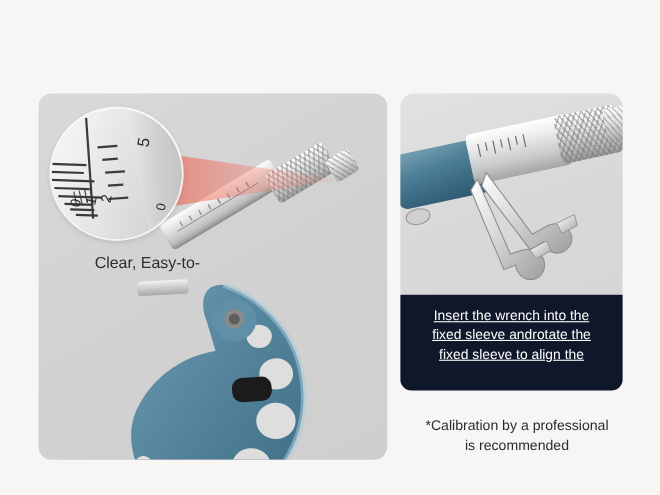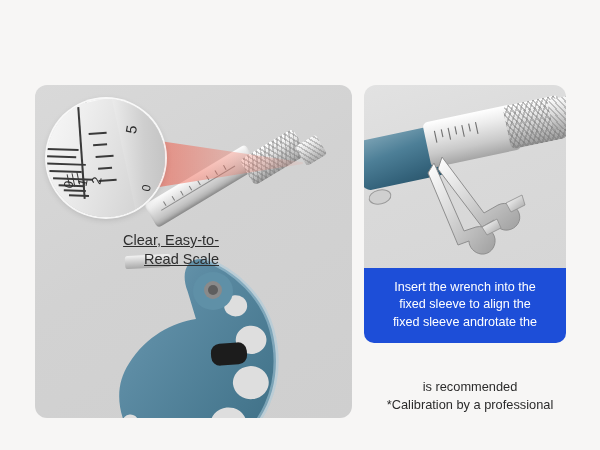--- a/index.html
+++ b/index.html
@@ -116,22 +116,22 @@
   .frame-svg{position:absolute;left:0;top:0;width:317px;height:333px;}
 
   .frame-label{
     position:absolute;left:174px;top:333px;width:36px;height:22px;
     background:#1c1c1c;border-radius:9px;transform:rotate(-4deg);
   }
 
   
   .caption{
     position:absolute;left:14px;top:146px;width:170px;
-    text-align:right;color:#2e2e2e;
-    font-size:14.5px;line-height:19px;text-decoration:underline;
+    text-align:center;color:#2e2e2e;
+    font-size:14.5px;line-height:19px;
   }
 
   
   .rp{position:absolute;left:0;top:0;width:202px;height:183px;}
   .r-sleeveblue{
     position:absolute;left:-6px;top:48px;width:86px;height:50px;
     background:linear-gradient(170deg,#7ba2b4 0%,#4d7f97 38%,#35647c 78%,#2b566c 100%);
     border-radius:8px;transform:rotate(-12deg);
   }
   .r-barrel{
@@ -152,27 +152,27 @@
     background:
       repeating-linear-gradient(60deg,rgba(120,120,120,.40) 0 1.5px,rgba(255,255,255,0) 1.5px 4px),
       linear-gradient(180deg,#fbfbfb 0%,#dcdcdc 45%,#a8a8a8 100%);
     border-radius:5px;transform:rotate(-12deg);
   }
   .r-wrench-svg{position:absolute;left:0;top:0;width:202px;height:183px;}
 
   
   .callout{
     position:absolute;left:364px;top:268px;width:202px;
-    background:#1d4ed8;
+    background:#0f172a;
     border-radius:0 0 10px 10px;
     color:#ffffff;
-    padding:11px 10px 12px;
+    padding:11px 10px 24px;
     box-sizing:border-box;
     text-align:center;
-    font-size:12.6px;line-height:17.4px;font-weight:400;
+    font-size:12.6px;line-height:17.4px;font-weight:400;text-decoration:underline;
   }
   .footnote{
     position:absolute;left:364px;top:378px;width:212px;
     color:#2b2b2b;font-size:12.8px;line-height:18px;
     text-align:center;
   }
 </style>
 </head>
 <body>
 
@@ -286,21 +286,20 @@
 
       <span class="mag-num r" style="left:18px;top:78px">0</span>
       <span class="mag-num r" style="left:32px;top:76px">1</span>
       <span class="mag-num r" style="left:46px;top:74px">2</span>
       <span class="mag-num t" style="left:80px;top:22px;font-size:15px">5</span>
       <span class="mag-num t" style="left:96px;top:82px;font-size:12px">0</span>
     </div>
 
     <div class="caption">
       <div>Clear, Easy-to-</div>
-      <div>Read Scale</div>
     </div>
   </div>
 
   <div class="panel panel-right">
     <div class="rp">
       <div class="r-sleeveblue"></div>
       <div class="r-barrel"></div>
       <div class="r-thimble"></div>
       <div class="r-cap"></div>
 
@@ -337,22 +336,22 @@
                  L94 160 L64 88 Z" fill="url(#wsteel)" stroke="#8e8e8e" stroke-width="1"></path>
         <path d="M118 142 L133 134 L137 143 L123 150 Z" fill="url(#wsteel)" stroke="#8e8e8e" stroke-width=".8"></path>
 
         <ellipse cx="16" cy="112" rx="11" ry="7" fill="#cfcfcf" stroke="#9a9a9a" stroke-width="1" transform="rotate(-12 16 112)"></ellipse>
       </svg>
     </div>
   </div>
 
   <div class="callout">
     <div>Insert the wrench into the</div>
+    <div>fixed sleeve androtate the</div>
     <div>fixed sleeve to align the</div>
-    <div>fixed sleeve androtate the</div>
   </div>
 
   <div class="footnote">
+    <div>*Calibration by a professional</div>
     <div>is recommended</div>
-    <div>*Calibration by a professional</div>
   </div>
 
 </div>
 
 </body></html>

